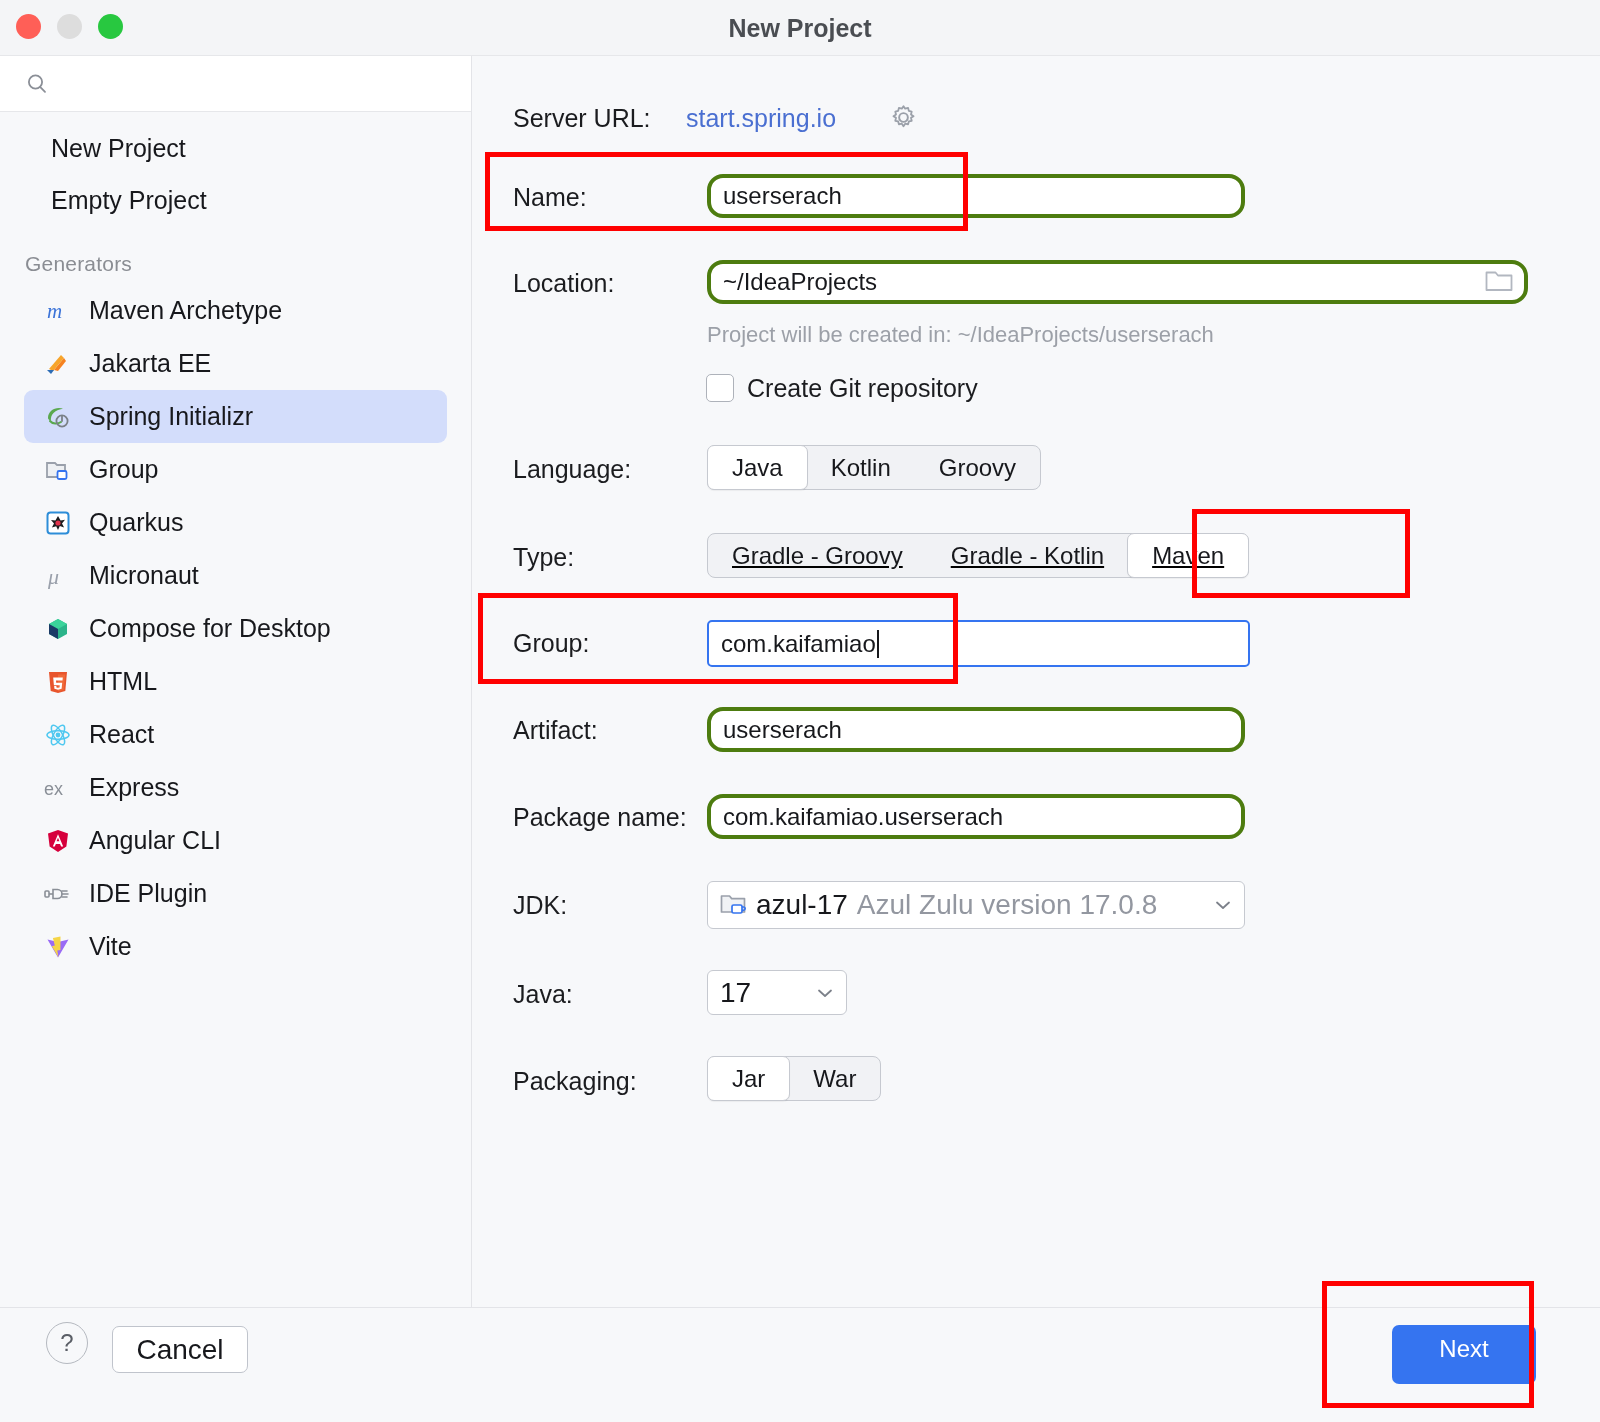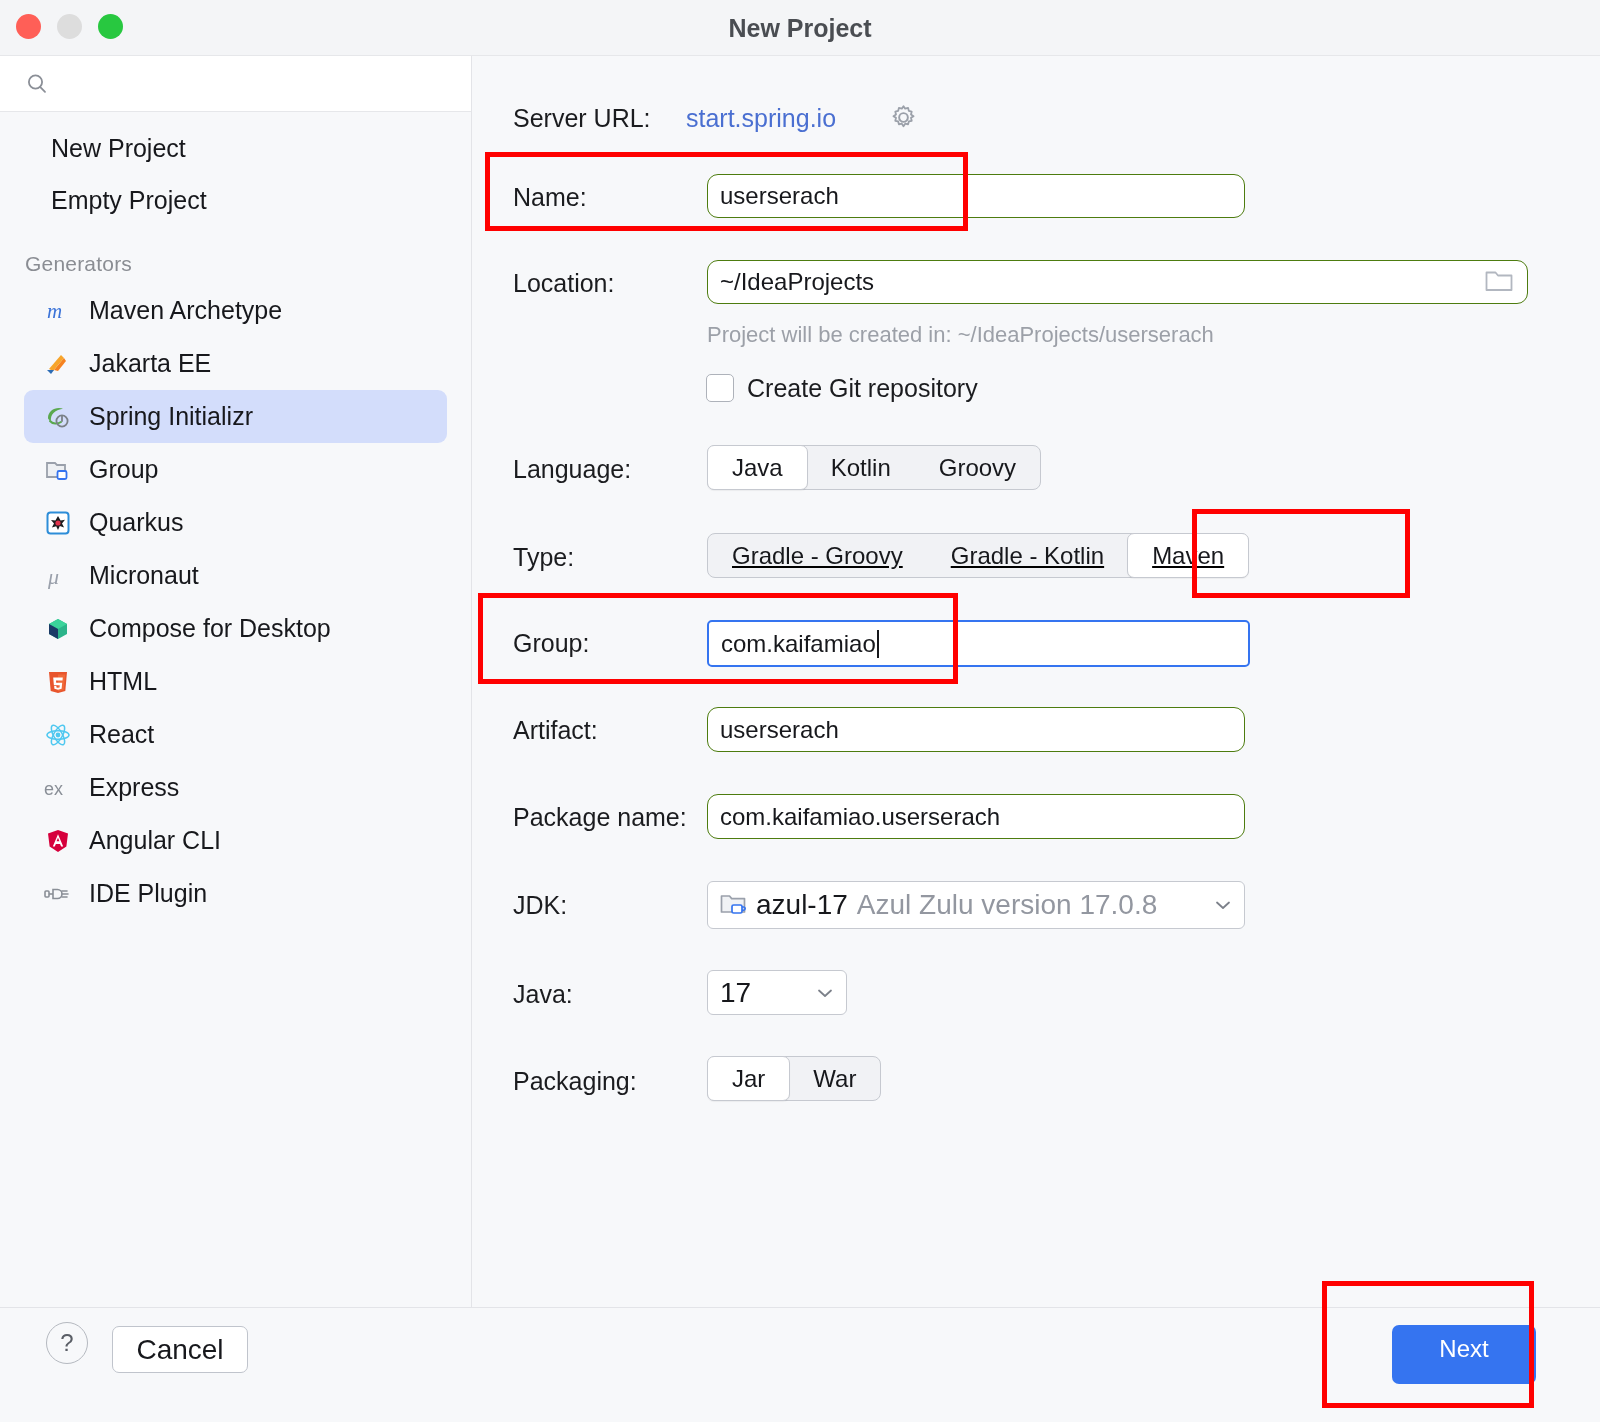--- a/index.html
+++ b/index.html
@@ -140,22 +140,22 @@
     position: absolute;
     font-size: 25px;
     color: #1b1c1f;
     white-space: nowrap;
     text-align: right;
   }
 
   .textfield {
     position: absolute;
     background: #ffffff;
-    border: 1px solid #4d7c0f;
-    border-radius: 11px;
+    border: 4px solid #4d7c0f;
+    border-radius: 16px;
     box-sizing: border-box;
     font-family: "Liberation Sans", sans-serif;
     font-size: 24px;
     color: #17181c;
     padding: 0 12px;
     outline: none;
   }
   .textfield.focused {
     border: 2px solid #3574f0;
     border-radius: 5px;
@@ -473,20 +473,29 @@
             <rect x="2" y="11" width="4" height="6" rx="1" stroke="#8a8f97" stroke-width="1.6"></rect>
             <path d="M6 14h4" stroke="#8a8f97" stroke-width="1.6"></path>
             <path d="M10 9.5h4.5a4 4 0 010 9H10z" stroke="#8a8f97" stroke-width="1.6"></path>
             <path d="M19 11h5M19 17h5M19 14h6" stroke="#8a8f97" stroke-width="1.6" stroke-linecap="round"></path>
           </svg>
         </span>
         <span class="gen-label">IDE Plugin</span>
       </div>
 
 
+      <div class="gen-item">
+        <span class="gen-icon">
+          <svg width="28" height="28" viewBox="0 0 28 28">
+            <path d="M3.5 6.5l10.5 18 10.5-18-10.5 2.6z" fill="#9a6bf5"></path>
+            <path d="M16.5 3.5l-7.6 1.5 1.9 7.6-2.9.6 6.5 11-1.1-6.6 3.1-.7z" fill="#f5d547"></path>
+          </svg>
+        </span>
+        <span class="gen-label">Vite</span>
+      </div>
 
     </div>
   </div>
 
   <div class="field-label" style="left:513px; top:104px;">Server URL:</div>
   <a href="#" style="position:absolute; left:686px; top:104px; font-size:25px; color:#4a6fd1; text-decoration:none;">start.spring.io</a>
   <span style="position:absolute; left:889px; top:103px;">
     <svg width="29" height="29" viewBox="0 0 24 24" fill="none">
       <path d="M12 8.4a3.6 3.6 0 100 7.2 3.6 3.6 0 000-7.2z" stroke="#9ba0a9" stroke-width="1.6"></path>
       <path d="M12 2.6l1.4 2.1 2.4-.6.6 2.4 2.4.6-.6 2.4 2.1 1.4-2.1 1.4.6 2.4-2.4.6-.6 2.4-2.4-.6-1.4 2.1-1.4-2.1-2.4.6-.6-2.4-2.4-.6.6-2.4-2.1-1.4 2.1-1.4-.6-2.4 2.4-.6.6-2.4 2.4.6z" stroke="#9ba0a9" stroke-width="1.5" stroke-linejoin="round"></path>

